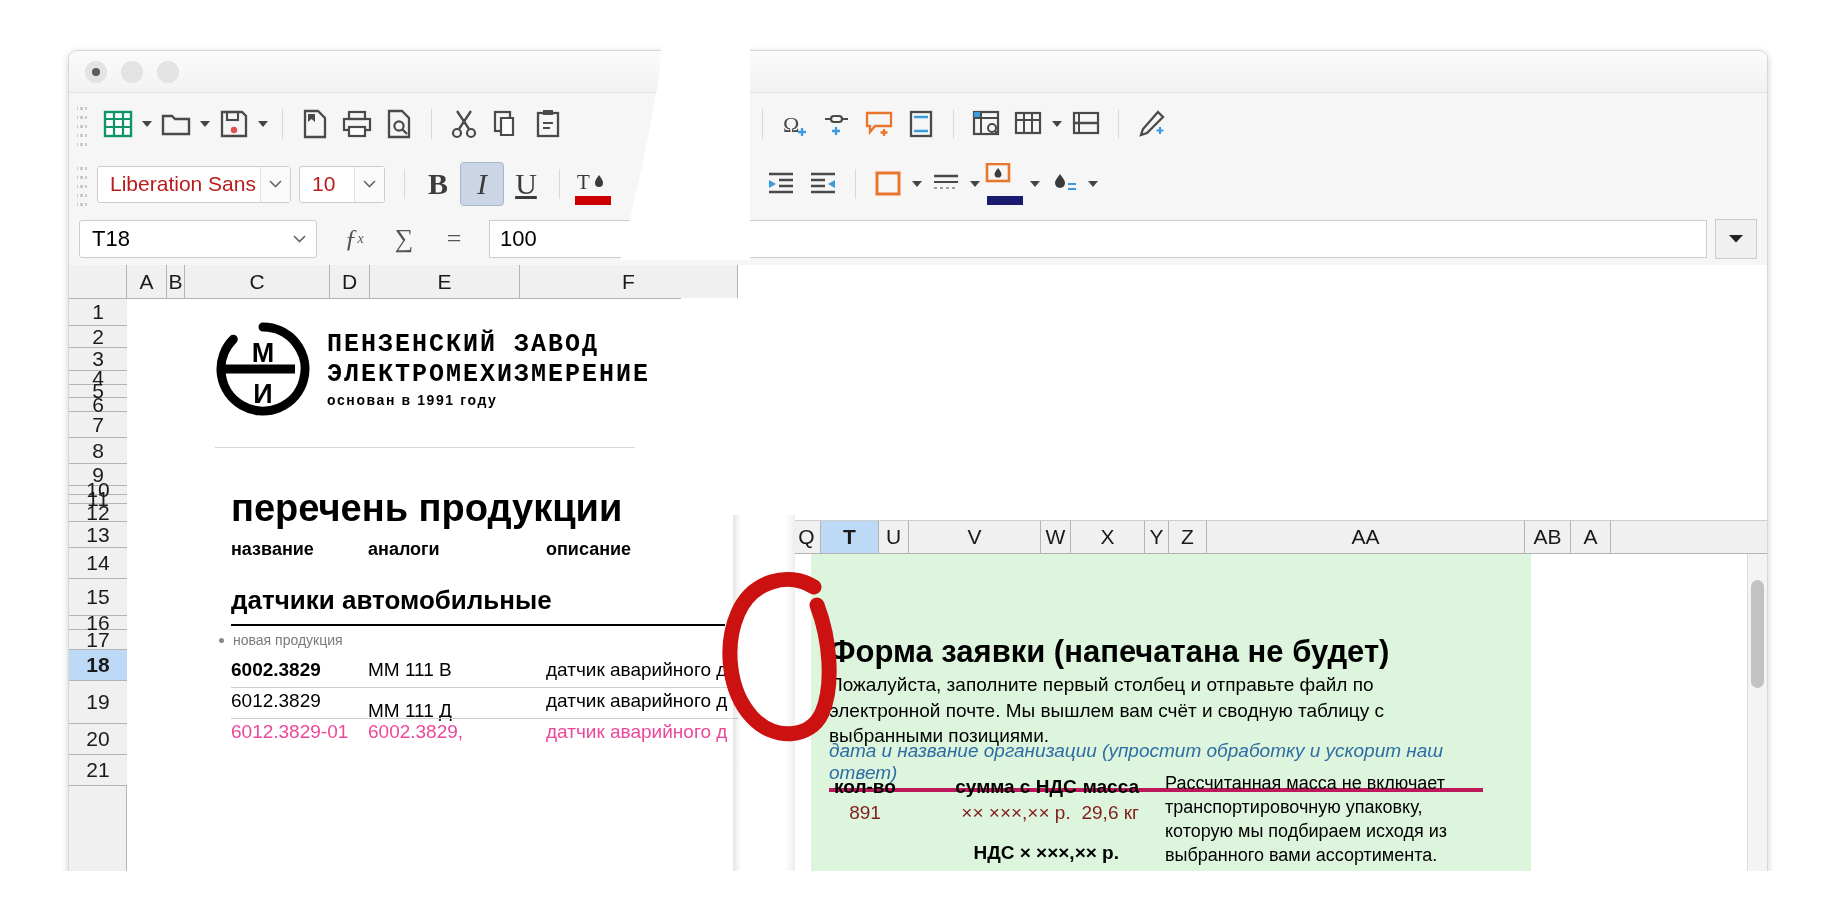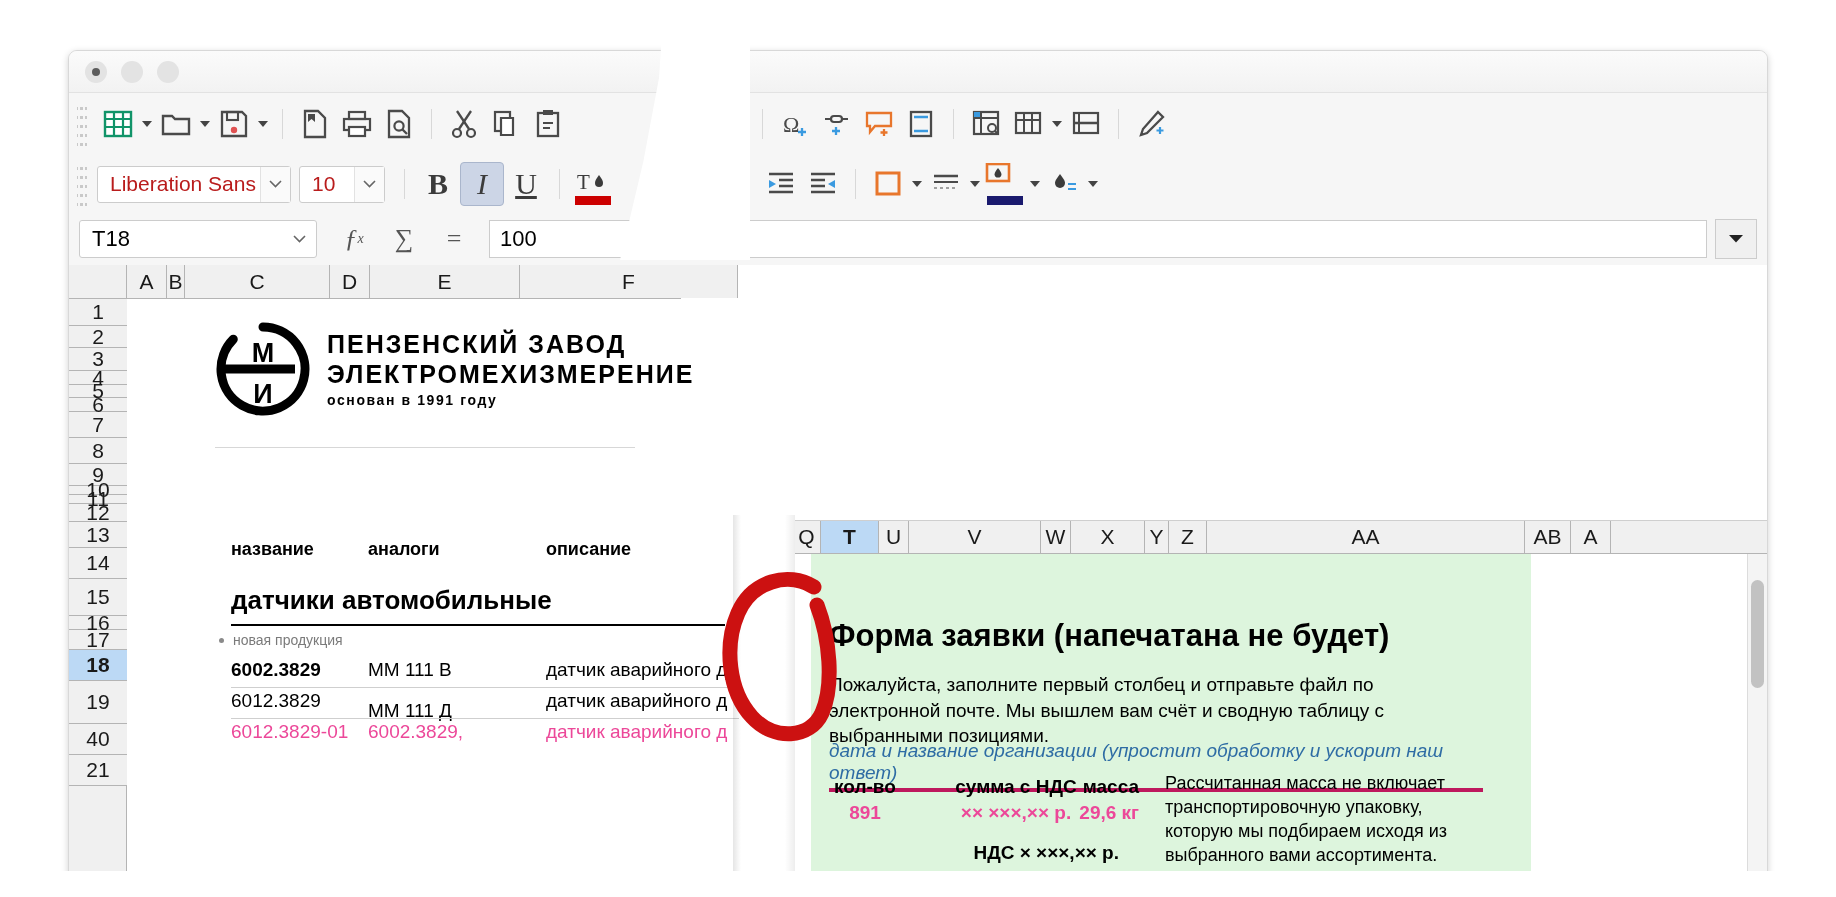--- a/index.html
+++ b/index.html
@@ -140,21 +140,21 @@
 
   
   .docarea {
     position: absolute; left: 58px; top: 34px; right: 0; bottom: 0;
     background: #fff; overflow: hidden;
   }
   .logo-wrap { position: absolute; left: 88px; top: 22px; display: flex; align-items: center; }
   .logo-text { margin-left: 16px; }
   .logo-l1, .logo-l2 {
     font-size: 25px; font-weight: bold; letter-spacing: 2.0px; color: #000;
-    font-family: Liberation Sans, sans-serif; line-height: 1.18;
+    font-family: Liberation Mono, monospace; line-height: 1.18;
   }
   .logo-l3 { font-size: 14px; font-weight: bold; letter-spacing: 1.6px; color: #000; margin-top: 3px; }
 
   .hr-light { position: absolute; left: 88px; width: 420px; height: 1px; background: #d7d7d7; }
 
   .cat-title { position: absolute; left: 104px; top: 188px; font-size: 38px; font-weight: bold; color: #000; }
   .cat-cols { position: absolute; left: 104px; top: 240px; width: 520px; font-size: 18px; font-weight: bold; color: #000; }
   .cat-cols span { position: absolute; }
 
   .sec-title { position: absolute; left: 104px; top: 286px; font-size: 26px; font-weight: bold; color: #000; }
@@ -176,30 +176,30 @@
     display: flex; height: 34px; background: #f0f0f0; border-bottom: 1px solid #b4b4b4;
     border-top: 1px solid #cfcfcf;
   }
   .form-area {
     position: relative; height: 406px; background: #fff;
   }
   .greenbox {
     position: absolute; left: 18px; top: 0; width: 720px; height: 406px;
     background: #ddf5dd;
   }
-  .form-title { position: absolute; left: 36px; top: 64px; font-size: 31px; font-weight: bold; color: #000; text-align: right; }
+  .form-title { position: absolute; left: 36px; top: 80px; font-size: 31px; font-weight: bold; color: #000; text-align: right; }
   .form-p { position: absolute; left: 36px; top: 118px; width: 660px; font-size: 19px; color: #000; line-height: 1.35; }
   .form-org {
     position: absolute; left: 36px; top: 186px; width: 654px;
     font-size: 19px; font-style: italic; color: #2e6ca4;
     border-bottom: 4px solid #be185d; padding-bottom: 4px;
   }
 
   .sum-head { position: absolute; top: 222px; font-size: 19px; font-weight: bold; color: #000; }
-  .sum-val  { position: absolute; top: 248px; font-size: 19px; font-weight: bold; color: #ec4899; }
+  .sum-val  { position: absolute; top: 248px; font-size: 19px; font-weight: normal; color: #7f1d1d; }
   .vat-line { position: absolute; left: 36px; top: 288px; width: 290px; text-align: right; font-size: 19px; font-weight: bold; color: #000; }
   .sum-rule { position: absolute; left: 102px; top: 322px; width: 244px; height: 2px; background: #000; }
 
   .note-right {
     position: absolute; left: 372px; top: 218px; width: 330px;
     font-size: 18px; color: #000; line-height: 1.33;
   }
   .note-right2 {
     position: absolute; left: 372px; top: 320px; width: 330px;
     font-size: 18px; color: #000; line-height: 1.33;
@@ -622,21 +622,21 @@
         <div class="rh" style="height:9px;">10</div>
         <div class="rh" style="height:9px;">11</div>
         <div class="rh" style="height:18px;">12</div>
         <div class="rh" style="height:26px;">13</div>
         <div class="rh" style="height:31px;">14</div>
         <div class="rh" style="height:37px;">15</div>
         <div class="rh" style="height:14px;">16</div>
         <div class="rh" style="height:20px;">17</div>
         <div class="rh sel" style="height:31px;">18</div>
         <div class="rh" style="height:43px;">19</div>
-        <div class="rh" style="height:31px;">40</div>
+        <div class="rh" style="height:31px;">20</div>
         <div class="rh" style="height:31px;">21</div>
       </div>
 
       <div class="docarea">
 
         <div class="logo-wrap">
           <svg width="96" height="96" viewBox="0 0 96 96">
             <path d="M48 6 a42 42 0 1 1 -29.7 12.3" fill="none" stroke="#000" stroke-width="9" stroke-linecap="round"></path>
             <line x1="8" y1="48" x2="80" y2="48" stroke="#000" stroke-width="9"></line>
             <text x="48" y="41" font-size="27" font-weight="bold" text-anchor="middle" font-family="Liberation Sans, sans-serif" fill="#000">М</text>
@@ -644,20 +644,21 @@
           </svg>
           <div class="logo-text">
             <div class="logo-l1">ПЕНЗЕНСКИЙ ЗАВОД</div>
             <div class="logo-l2">ЭЛЕКТРОМЕХИЗМЕРЕНИЕ</div>
             <div class="logo-l3">основан в 1991 году</div>
           </div>
         </div>
 
         <div class="hr-light" style="top:148px;"></div>
 
+        <div class="cat-title">перечень продукции</div>
 
         <div class="cat-cols">
           <span style="left:0;">название</span>
           <span style="left:137px;">аналоги</span>
           <span style="left:315px;">описание</span>
         </div>
 
         <div class="sec-title">датчики автомобильные</div>
         <div class="sec-rule"></div>
 

